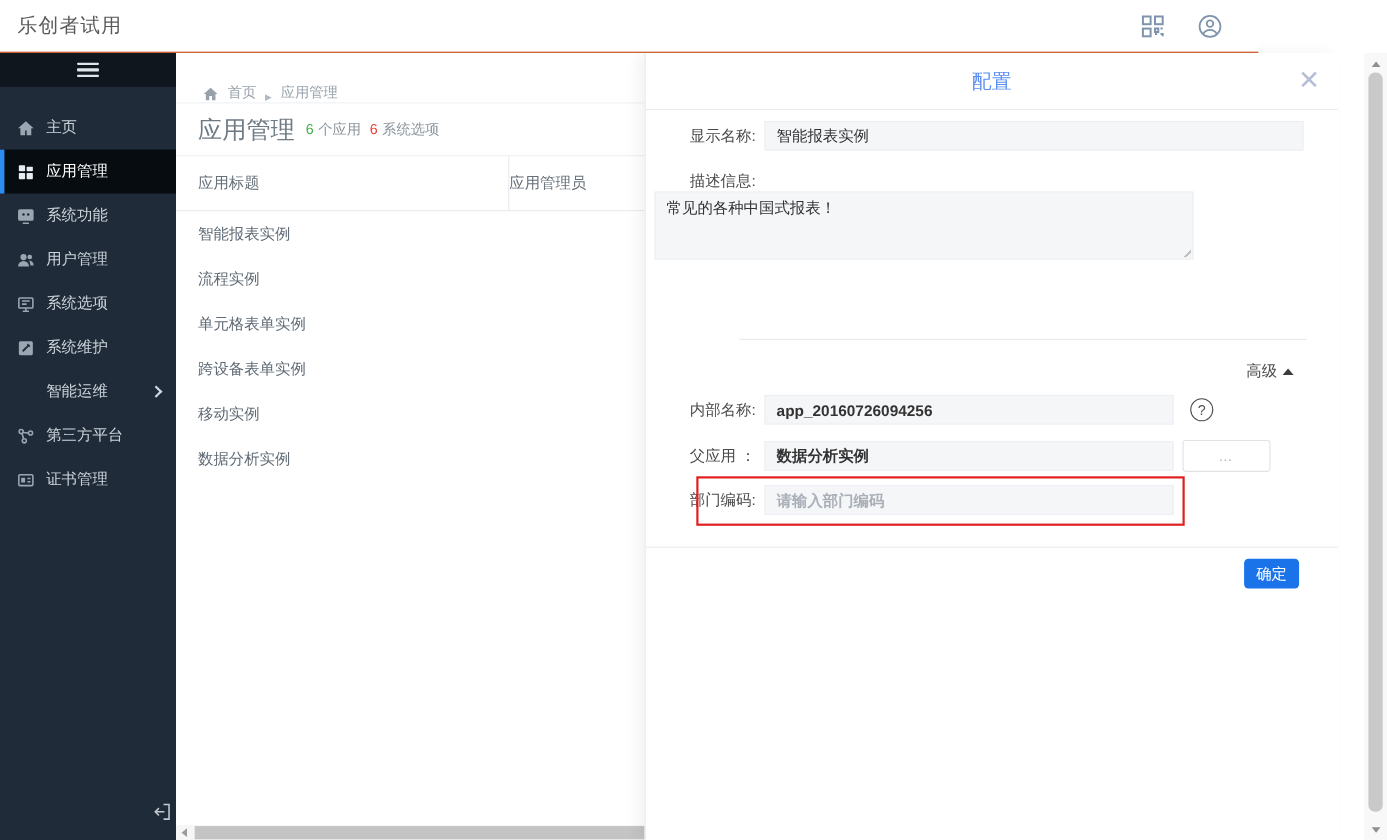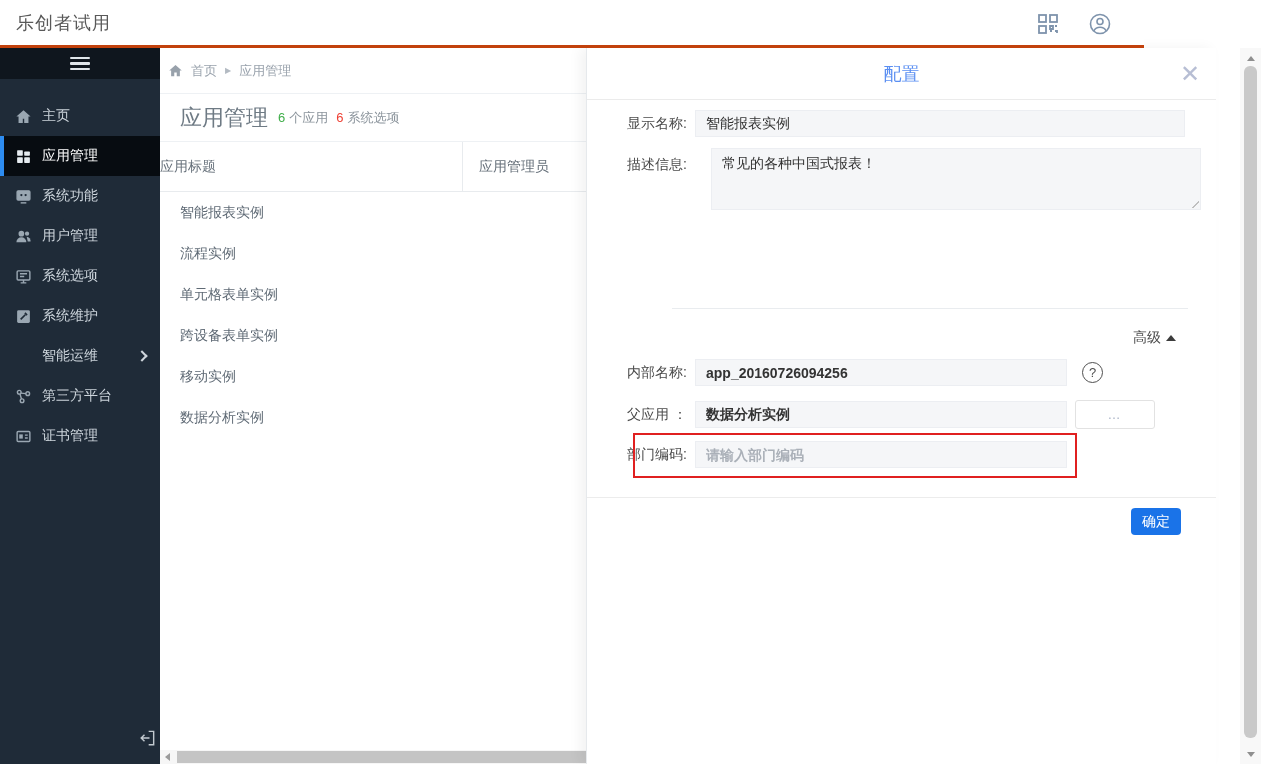--- a/index.html
+++ b/index.html
@@ -2,21 +2,21 @@
 <html style="--accent-blue: #2d8cf0; --title-blue: #5b8ff2; --confirm-blue: #1a73e8; --stat-green: #3fae49; --stat-red: #ee3e32; --highlight-red: #e02020; --sidebar-bg: #1f2b38; --sidebar-top-bg: #0f161e; --sidebar-active-bg: #070c11; --icon-blue: #41a0f8;"><head>
 <meta charset="utf-8">
 <style>
   * { margin:0; padding:0; box-sizing:border-box; }
   html,body { width:1261px; height:764px; }
   body { font-family:"Liberation Sans","DejaVu Sans",sans-serif; background:#fff; overflow:hidden; }
   .stage { position:relative; width:1261px; height:764px; overflow:hidden; background:#fff; }
 
   
   .topbar { position:absolute; top:0; left:0; width:1144px; height:48px; background:#fff;
-            border-bottom:3px solid #c2410c; z-index:30; }
+            border-bottom:1px solid #c2410c; z-index:30; }
   .logo { position:absolute; left:16px; top:0; line-height:47px; font-size:18px; color:#595959; letter-spacing:1px; }
   .tb-icon { position:absolute; top:12px; width:24px; height:24px; cursor:pointer; }
   .tb-qr { right:84px; }
   .tb-avatar { right:32px; }
 
   
   .sidebar { position:absolute; left:0; top:48px; width:160px; height:716px;
              background:var(--sidebar-bg,#1f2b38); z-index:20; }
   .burger-row { height:31px; background:var(--sidebar-top-bg,#0f161e); display:flex;
                 align-items:center; justify-content:center; cursor:pointer; }
@@ -28,32 +28,32 @@
   .nav-item .nicon { width:18px; height:18px; flex:none; display:flex; align-items:center; justify-content:center; }
   .nav-item.active { background:var(--sidebar-active-bg,#070c11); color:#fff;
                      border-left:4px solid var(--accent-blue,#2d8cf0); padding-left:10px; }
   .nav-item .chev { position:absolute; right:14px; width:8px; height:8px;
                     border-top:2px solid #cfd6dd; border-right:2px solid #cfd6dd; transform:rotate(45deg); }
   .spacer18 { width:18px; height:18px; flex:none; }
   .exit-ic { position:absolute; right:3px; bottom:16px; width:20px; height:20px; cursor:pointer; }
 
   
   .main { position:absolute; left:160px; top:48px; width:450px; height:716px; background:#fff; z-index:5; }
-  .crumbs { height:46px; display:flex; align-items:center; gap:8px; padding:0 8px;
+  .crumbs { height:46px; display:flex; align-items:flex-end; gap:8px; padding:0 24px;
             border-bottom:1px solid #eef1f4; color:#9aa3ad; font-size:13px; }
   .crumb-sep { font-size:8px; color:#b3bac2; }
   .crumb-link { cursor:pointer; }
   .title-row { height:48px; display:flex; align-items:center; padding:0 20px; border-bottom:1px solid #eef1f4; }
   .pg-title { font-size:22px; color:#6e7a84; }
   .stats { margin-left:10px; font-size:13px; color:#8b949c; display:flex; gap:4px; align-items:baseline; }
   .stat-green { color:var(--stat-green,#3fae49); }
   .stat-red { color:var(--stat-red,#ee3e32); margin-left:4px; }
   .thead { height:50px; display:flex; border-bottom:1px solid #e8ebee; font-size:14px; color:#66707a; }
-  .th1 { width:302px; display:flex; align-items:center; }
-  .th2 { flex:1; display:flex; align-items:center; padding-left:16px; border-left:1px solid #e8ebee; }
+  .th1 { width:302px; display:flex; align-items:center; padding-left:20px; }
+  .th2 { flex:1; display:flex; align-items:center; border-left:1px solid #e8ebee; }
   .trow { height:41px; display:flex; align-items:center; padding-left:20px; font-size:14px; color:#5f6a75; cursor:pointer; }
 
   
   .hscroll { position:absolute; left:160px; bottom:0; width:449px; height:14px; background:#f6f6f6; z-index:6; }
   .hs-arrow { position:absolute; left:0; top:0; width:15px; height:14px; display:flex; align-items:center; justify-content:center; cursor:pointer; }
   .tri-left { width:0; height:0; border-top:4px solid transparent; border-bottom:4px solid transparent; border-right:5px solid #9b9b9b; }
   .hs-thumb { position:absolute; left:17px; top:1px; width:431px; height:12px; background:#c4c4c4; cursor:pointer; }
 
   
   .drawer { position:absolute; left:586px; top:48px; width:630px; height:716px; background:#fff;
@@ -62,25 +62,25 @@
   .d-title { text-align:center; line-height:52px; font-size:18px; color:var(--title-blue,#5b8ff2); }
   .d-close { position:absolute; right:16px; top:12px; font-size:24px; font-weight:100; color:#b7bed4; cursor:pointer; line-height:28px; }
   .f-row { position:absolute; left:0; width:100%; display:flex; align-items:center; }
   .f-label { width:100px; flex:none; text-align:right; font-size:14px; color:#4a4a4a; padding-right:0; }
   .f-input { background:#f5f6f8; border:1px solid #eceef2; font-size:14px; color:#333;
              padding:0 10px; height:27px; outline:none; font-family:inherit; }
   .f-input::placeholder { color:#aab0b8; }
   .w-big { width:490px; margin-left:8px; }
   .w-mid { width:372px; margin-left:8px;font-weight:bold; }
   .row-display { top:62px; }
-  .row-desc { top:100px; align-items:flex-start; }
+  .row-desc { top:100px; align-items:flex-start;flex-direction:column; }
   .row-desc .f-label { padding-top:8px; }
   .f-textarea { width:490px; height:62px; margin-left:8px; background:#f5f6f8; border:1px solid #eceef2;
                 font-size:14px; color:#333; padding:6px 10px; resize:none; outline:none; font-family:inherit; position:relative; }
-  .ta-wrap { position:relative; margin-left:24px; }
+  .ta-wrap { position:relative; margin-left:8px; }
   .ta-wrap .f-textarea { margin-left:0; display:block; }
   .ta-grip { position:absolute; right:2px; bottom:2px; width:10px; height:10px;
              background:repeating-linear-gradient(135deg,#bfbfbf 0 1.5px,transparent 1.5px 4.5px);
              clip-path:polygon(100% 0,100% 100%,0 100%); }
   .row-icon { top:186px; align-items:flex-start; }
   .row-icon .f-label { padding-top:8px; }
   .icon-card { width:64px; height:63px; margin-left:21px; border:1px solid #e3e6ef; border-radius:10px;
                background:#fff; display:flex; justify-content:center; padding-top:9px; cursor:pointer; }
   .app-icon { width:44px; height:42px; background:var(--icon-blue,#41a0f8); border-radius:8px;
               display:flex; align-items:center; justify-content:center; gap:2px; }

